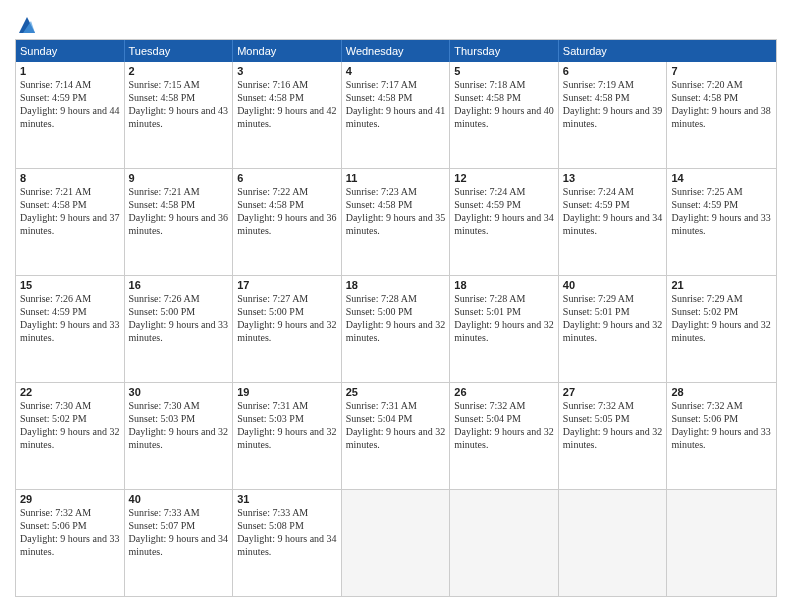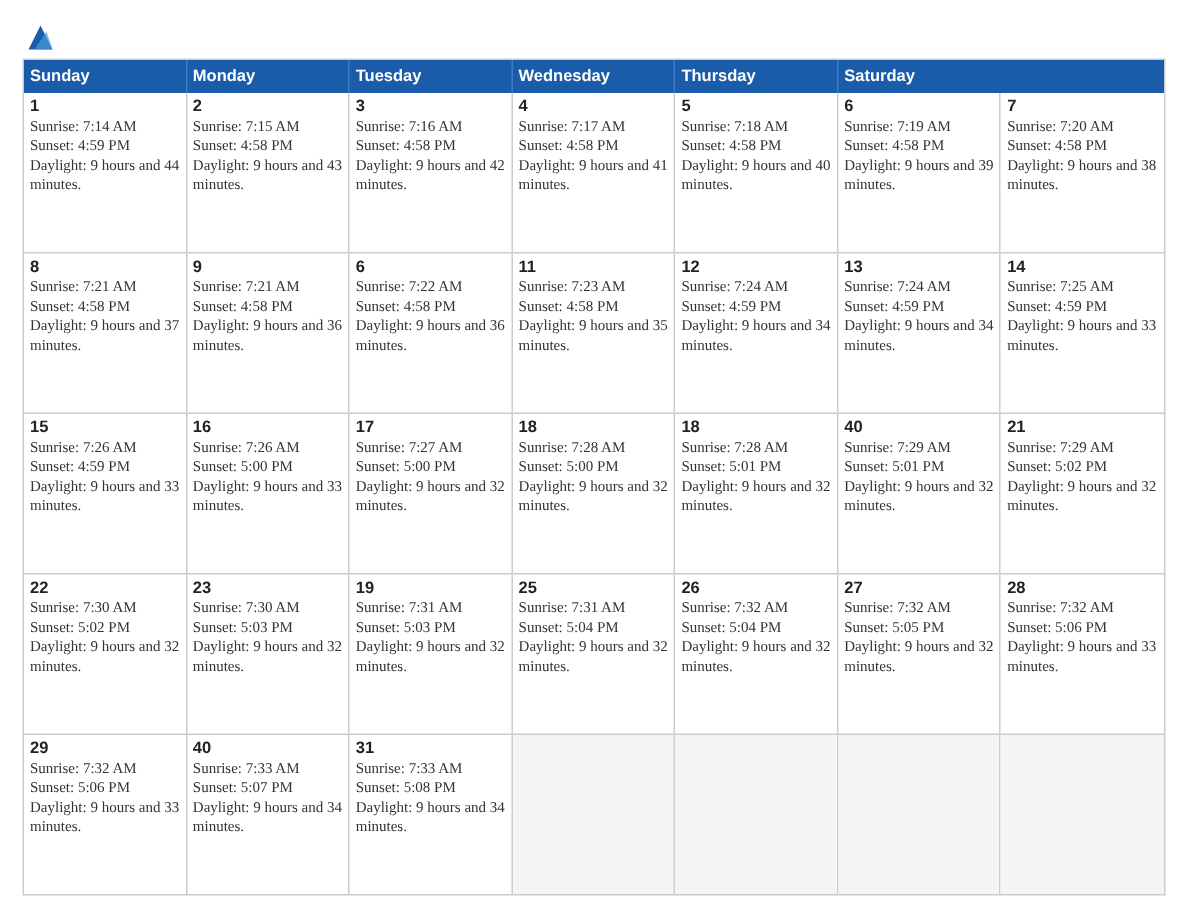--- a/index.html
+++ b/index.html
@@ -61,21 +61,21 @@
       border: 1px solid #ccc;
     }
     .cal-header {
       display: grid;
       grid-template-columns: repeat(7, 1fr);
       background: #1a5caa;
     }
     .cal-header-cell {
       color: white;
       font-size: 11px;
-      font-weight: bold;
+      font-weight: normal;
       padding: 5px 4px;
       text-align: left;
       border-right: 1px solid #3a7cc8;
     }
     .cal-header-cell:last-child {
       border-right: none;
     }
     .cal-body {
       flex: 1;
       display: flex;
@@ -136,22 +136,22 @@
     </div>
     <div class="title-block">
       <div class="month-title"></div>
       <div class="location"></div>
     </div>
   </div>
 
   <div class="calendar">
     <div class="cal-header">
     <div class="cal-header-cell">Sunday</div>
+        <div class="cal-header-cell">Tuesday</div>
         <div class="cal-header-cell">Monday</div>
-        <div class="cal-header-cell">Tuesday</div>
         <div class="cal-header-cell">Wednesday</div>
         <div class="cal-header-cell">Thursday</div>
         <div class="cal-header-cell">Saturday</div>
       </div>
     <div class="cal-body">
     <div class="cal-row">
           <div class="cal-cell">
         <span class="day-num">1</span>
         <div class="day-info">
           Sunrise: 7:14 AM<br>
@@ -327,21 +327,21 @@
         <div class="cal-row">
           <div class="cal-cell">
         <span class="day-num">22</span>
         <div class="day-info">
           Sunrise: 7:30 AM<br>
           Sunset: 5:02 PM<br>
           Daylight: 9 hours and 32 minutes.
         </div>
       </div>
           <div class="cal-cell">
-        <span class="day-num">23</span>
+        <span class="day-num">30</span>
         <div class="day-info">
           Sunrise: 7:30 AM<br>
           Sunset: 5:03 PM<br>
           Daylight: 9 hours and 32 minutes.
         </div>
       </div>
           <div class="cal-cell">
         <span class="day-num">19</span>
         <div class="day-info">
           Sunrise: 7:31 AM<br>

